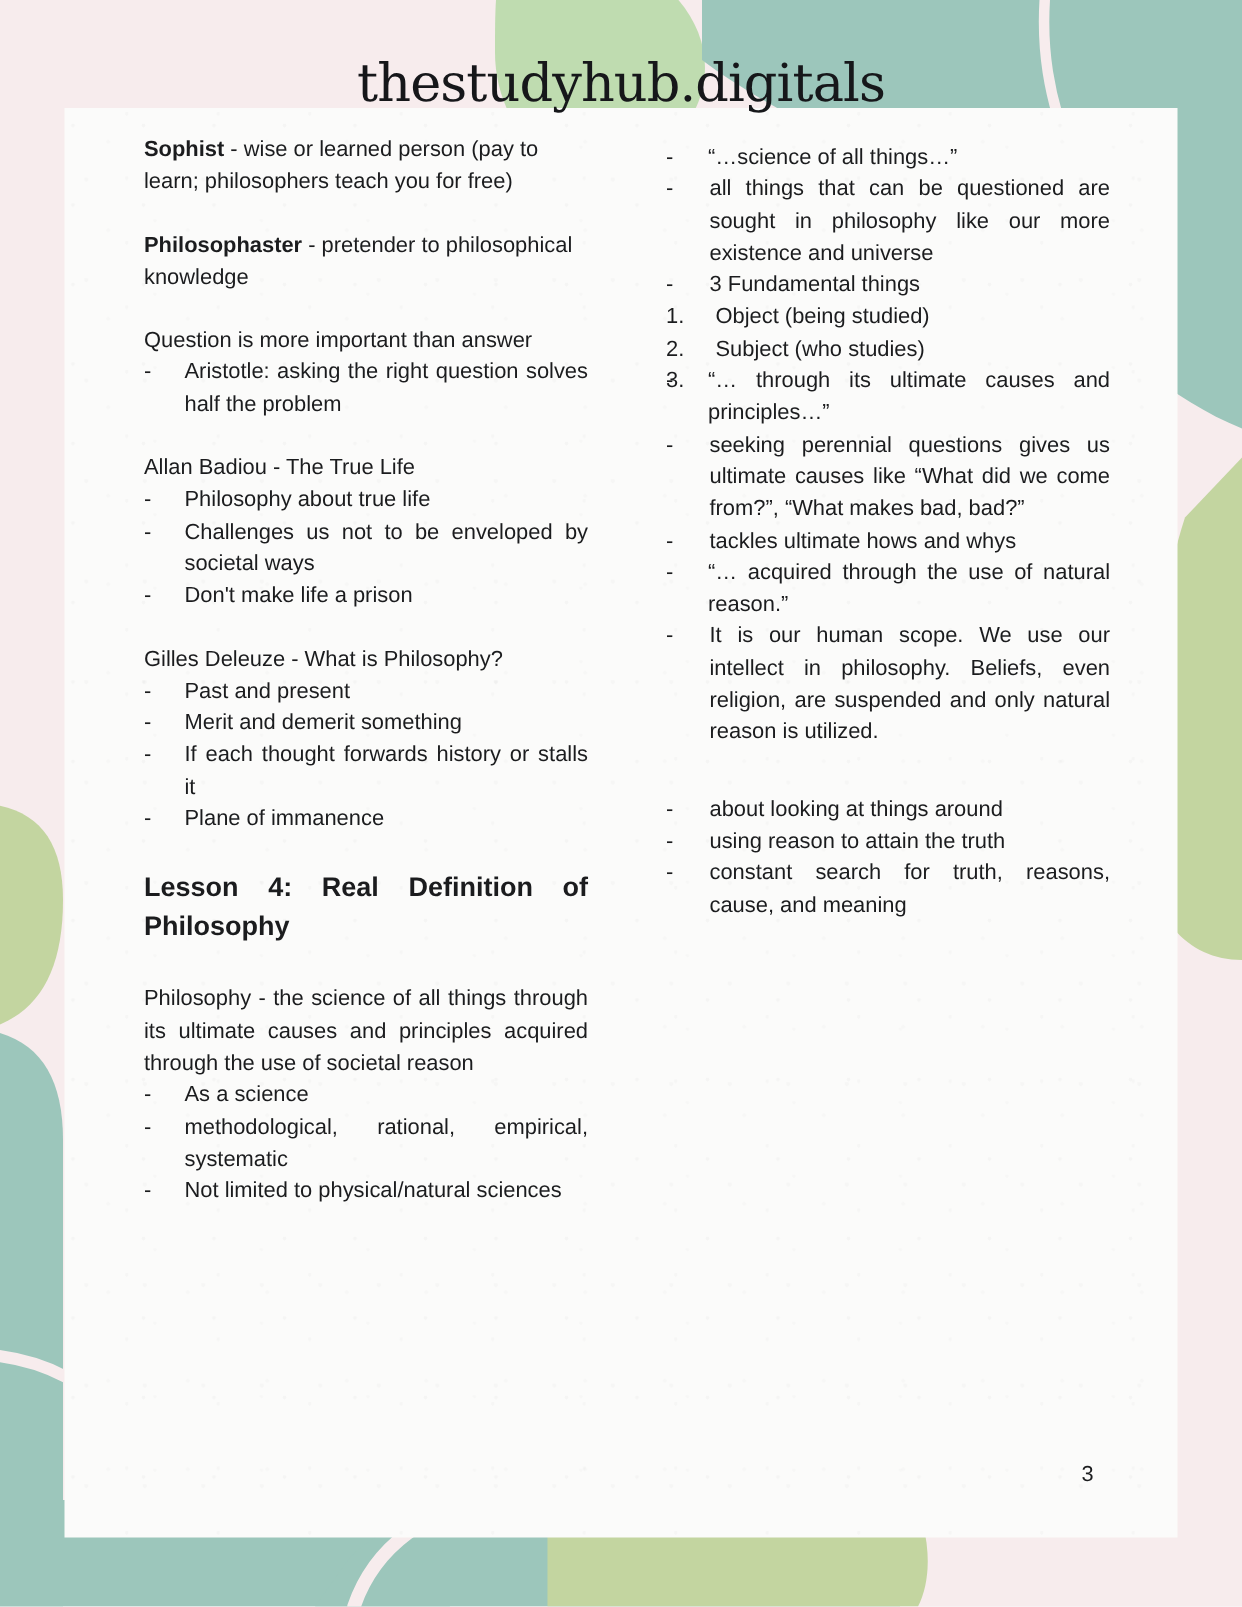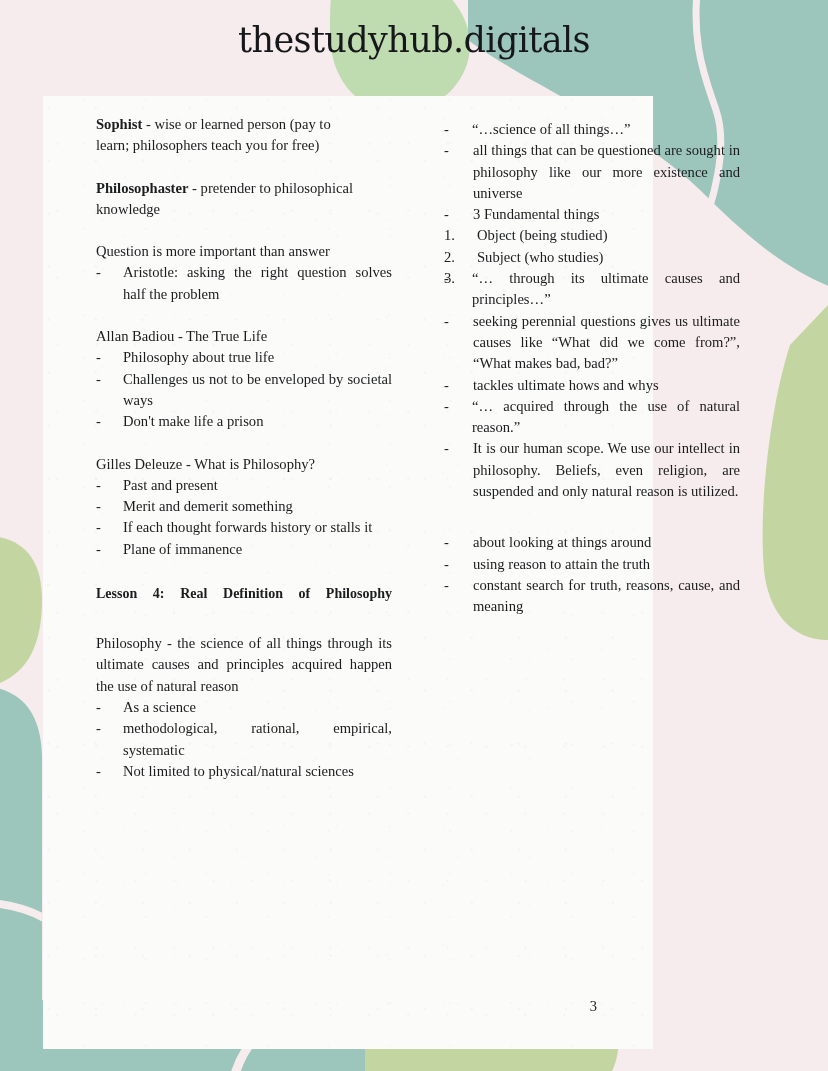--- a/index.html
+++ b/index.html
@@ -20,49 +20,48 @@
     position: absolute;
     inset: 0;
     overflow: hidden;
     z-index: 0;
   }
   #backdrop svg { display: block; width: 828px; height: 1071px; }
 
   
   .wordmark {
     position: absolute;
-    top: 20px;
+    top: 36px;
     left: 0;
     width: 828px;
     text-align: center;
     font-family: "DejaVu Serif", "Liberation Serif", serif;
     font-size: 35px;
     letter-spacing: -0.6px;
     color: #16171a;
     z-index: 3;
     white-space: nowrap;
   }
 
   
   .sheet {
     position: absolute;
     left: 43px;
-    top: 96px;
-    width: 610px;
+    top: 72px;
+    width: 742px;
     height: 953px;
     background: #fbfbfa;
     background-image:
       radial-gradient(circle at 12% 22%, rgba(0,0,0,.022) 0 1.2px, transparent 1.4px),
       radial-gradient(circle at 68% 9%, rgba(0,0,0,.018) 0 1.1px, transparent 1.3px),
       radial-gradient(circle at 37% 71%, rgba(0,0,0,.02) 0 1.3px, transparent 1.5px),
       radial-gradient(circle at 85% 53%, rgba(0,0,0,.016) 0 1px, transparent 1.2px),
       radial-gradient(circle at 55% 38%, rgba(0,0,0,.015) 0 1.1px, transparent 1.3px);
     background-size: 47px 53px, 61px 43px, 39px 67px, 71px 49px, 53px 59px;
     z-index: 2;
-    font-family: Liberation Serif, serif;
   }
 
   .columns {
     position: absolute;
     left: 0; top: 0; right: 0; bottom: 0;
     padding: 18px 40px 0 53px;
     box-sizing: border-box;
     display: flex;
     gap: 52px;
     color: #1b1c1e;
@@ -76,21 +75,21 @@
     line-height: 21.3px;
     margin: 0;
   }
   .p.just { text-align: justify; }
   .gap-lg { height: 21px; }
   .gap-sm { height: 9px; }
 
   b, .b { font-weight: bold; }
 
   .heading {
-    font-size: 14px;
+    font-size: 18px;
     line-height: 26px;
     margin: 0;
     text-align: justify;
   }
   .heading::after { content: ""; display: inline-block; width: 100%; }
 
   
   ul.lvl, ol.lvl {
     list-style: none;
     margin: 0;
@@ -223,21 +222,21 @@
         </li>
         <li class="item">
           <span class="marker">-</span>
           <span class="body">Plane of immanence</span>
         </li>
       </ul>
 
       <div class="gap-lg"></div>
 
       <h2 class="heading">Lesson 4: Real Definition of Philosophy</h2>
-      <p class="p just">Philosophy - the science of all things through its ultimate causes and principles acquired happen the use of natural reason</p>
+      <p class="p just">Philosophy - the science of all things through its ultimate causes and principles acquired through the use of societal reason</p>
       <ul class="lvl lvl1">
         <li class="item">
           <span class="marker">-</span>
           <span class="body">As a science</span>
         </li>
       </ul>
       <ul class="lvl lvl2">
         <li class="item">
           <span class="marker">-</span>
           <span class="body">methodological, rational, empirical, systematic</span>

